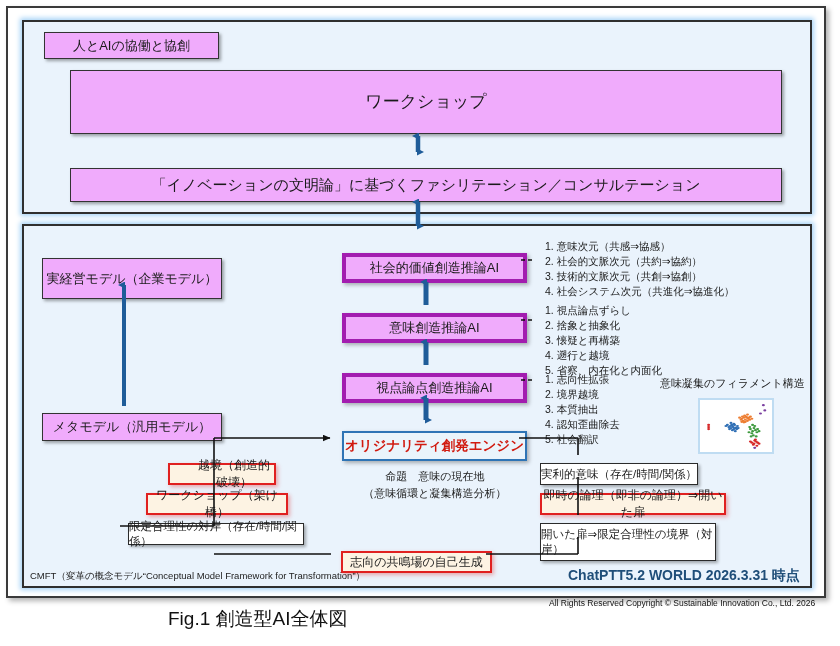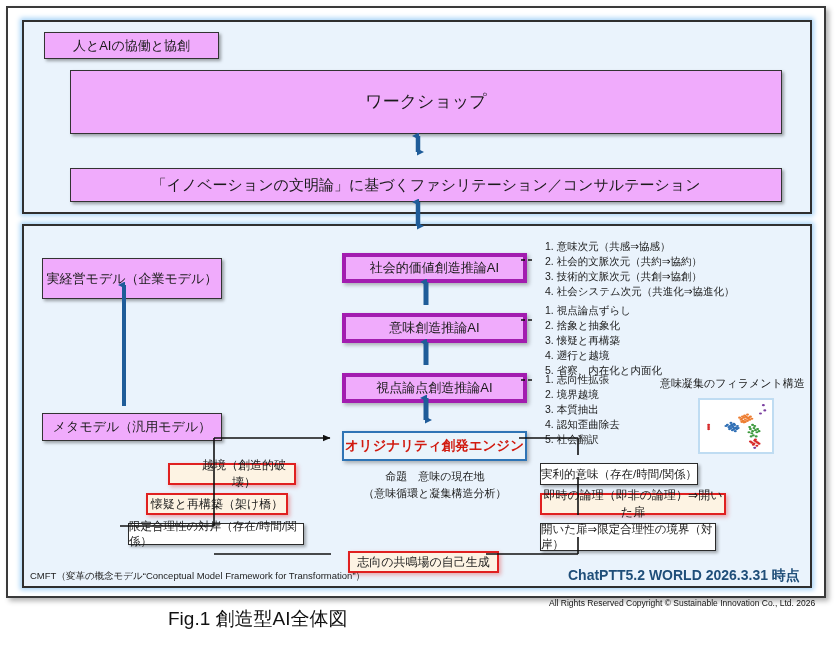--- a/index.html
+++ b/index.html
@@ -56,35 +56,35 @@
     color:#d11a0f;font-weight:bold;font-size:13.5px;
   }
 
   
   .rbox{
     position:absolute;background:#fdf3e3;border:2px solid #e02020;
     box-shadow:2px 2px 4px rgba(224,32,32,.35);
     display:flex;align-items:center;justify-content:center;
     text-align:center;font-size:12px;color:#1a1a1a;box-sizing:border-box;
   }
-  #box-ekkyo{left:160px;top:455px;width:128px;height:22px;padding-left:24px;}
+  #box-ekkyo{left:160px;top:455px;width:108px;height:22px;padding-left:24px;}
   #box-taigan-new{left:138px;top:485px;width:142px;height:22px;}
   #box-sokuji{left:532px;top:485px;width:186px;height:22px;}
-  #box-shikou{left:340px;top:543px;width:151px;height:22px;}
+  #box-shikou{left:333px;top:543px;width:151px;height:22px;}
 
   
   .tbox{
     position:absolute;background:#ffffff;border:1.6px solid #2b2b2b;
     box-shadow:2px 2px 3px rgba(0,0,0,.32);
     display:flex;align-items:center;justify-content:center;
     text-align:left;font-size:11.5px;color:#1a1a1a;box-sizing:border-box;
   }
   #box-limited{left:120px;top:515px;width:176px;height:22px;}
   #box-jitsuri{left:532px;top:455px;width:158px;height:22px;}
-  #box-opendoor{left:532px;top:515px;width:176px;height:28px;}
+  #box-opendoor{left:532px;top:515px;width:176px;height:38px;}
 
   
   .numlist{
     position:absolute;font-size:10.5px;line-height:1.42;color:#1a1a1a;
     white-space:nowrap;
   }
   #list-1{left:537px;top:231px;}
   #list-2{left:537px;top:295px;}
   #list-3{left:537px;top:364px;}
   .numlist .li{display:block;}
@@ -183,21 +183,21 @@
     <span class="li">5.  社会翻訳</span>
   </div>
 
   <div id="engine-caption">
     <div>命題　意味の現在地</div>
     <div>（意味循環と凝集構造分析）</div>
   </div>
 
   <div class="rbox" id="box-ekkyo">越境（創造的破壊）</div>
 
-  <div class="rbox" id="box-taigan-new">懐疑と再構築（架け橋）</div>
+  <div class="rbox" id="box-taigan-new">ワークショップ（架け橋）</div>
 
   <div class="tbox" id="box-limited">限定合理性の対岸（存在/時間/関係）</div>
 
   <div class="tbox" id="box-jitsuri">実利的意味（存在/時間/関係）</div>
 
   <div class="rbox" id="box-sokuji">即時の論理（即非の論理）⇒開いた扉</div>
 
   <div class="tbox" id="box-opendoor">開いた扉⇒限定合理性の境界（対岸）</div>
 
   <div class="rbox" id="box-shikou">志向の共鳴場の自己生成</div>

